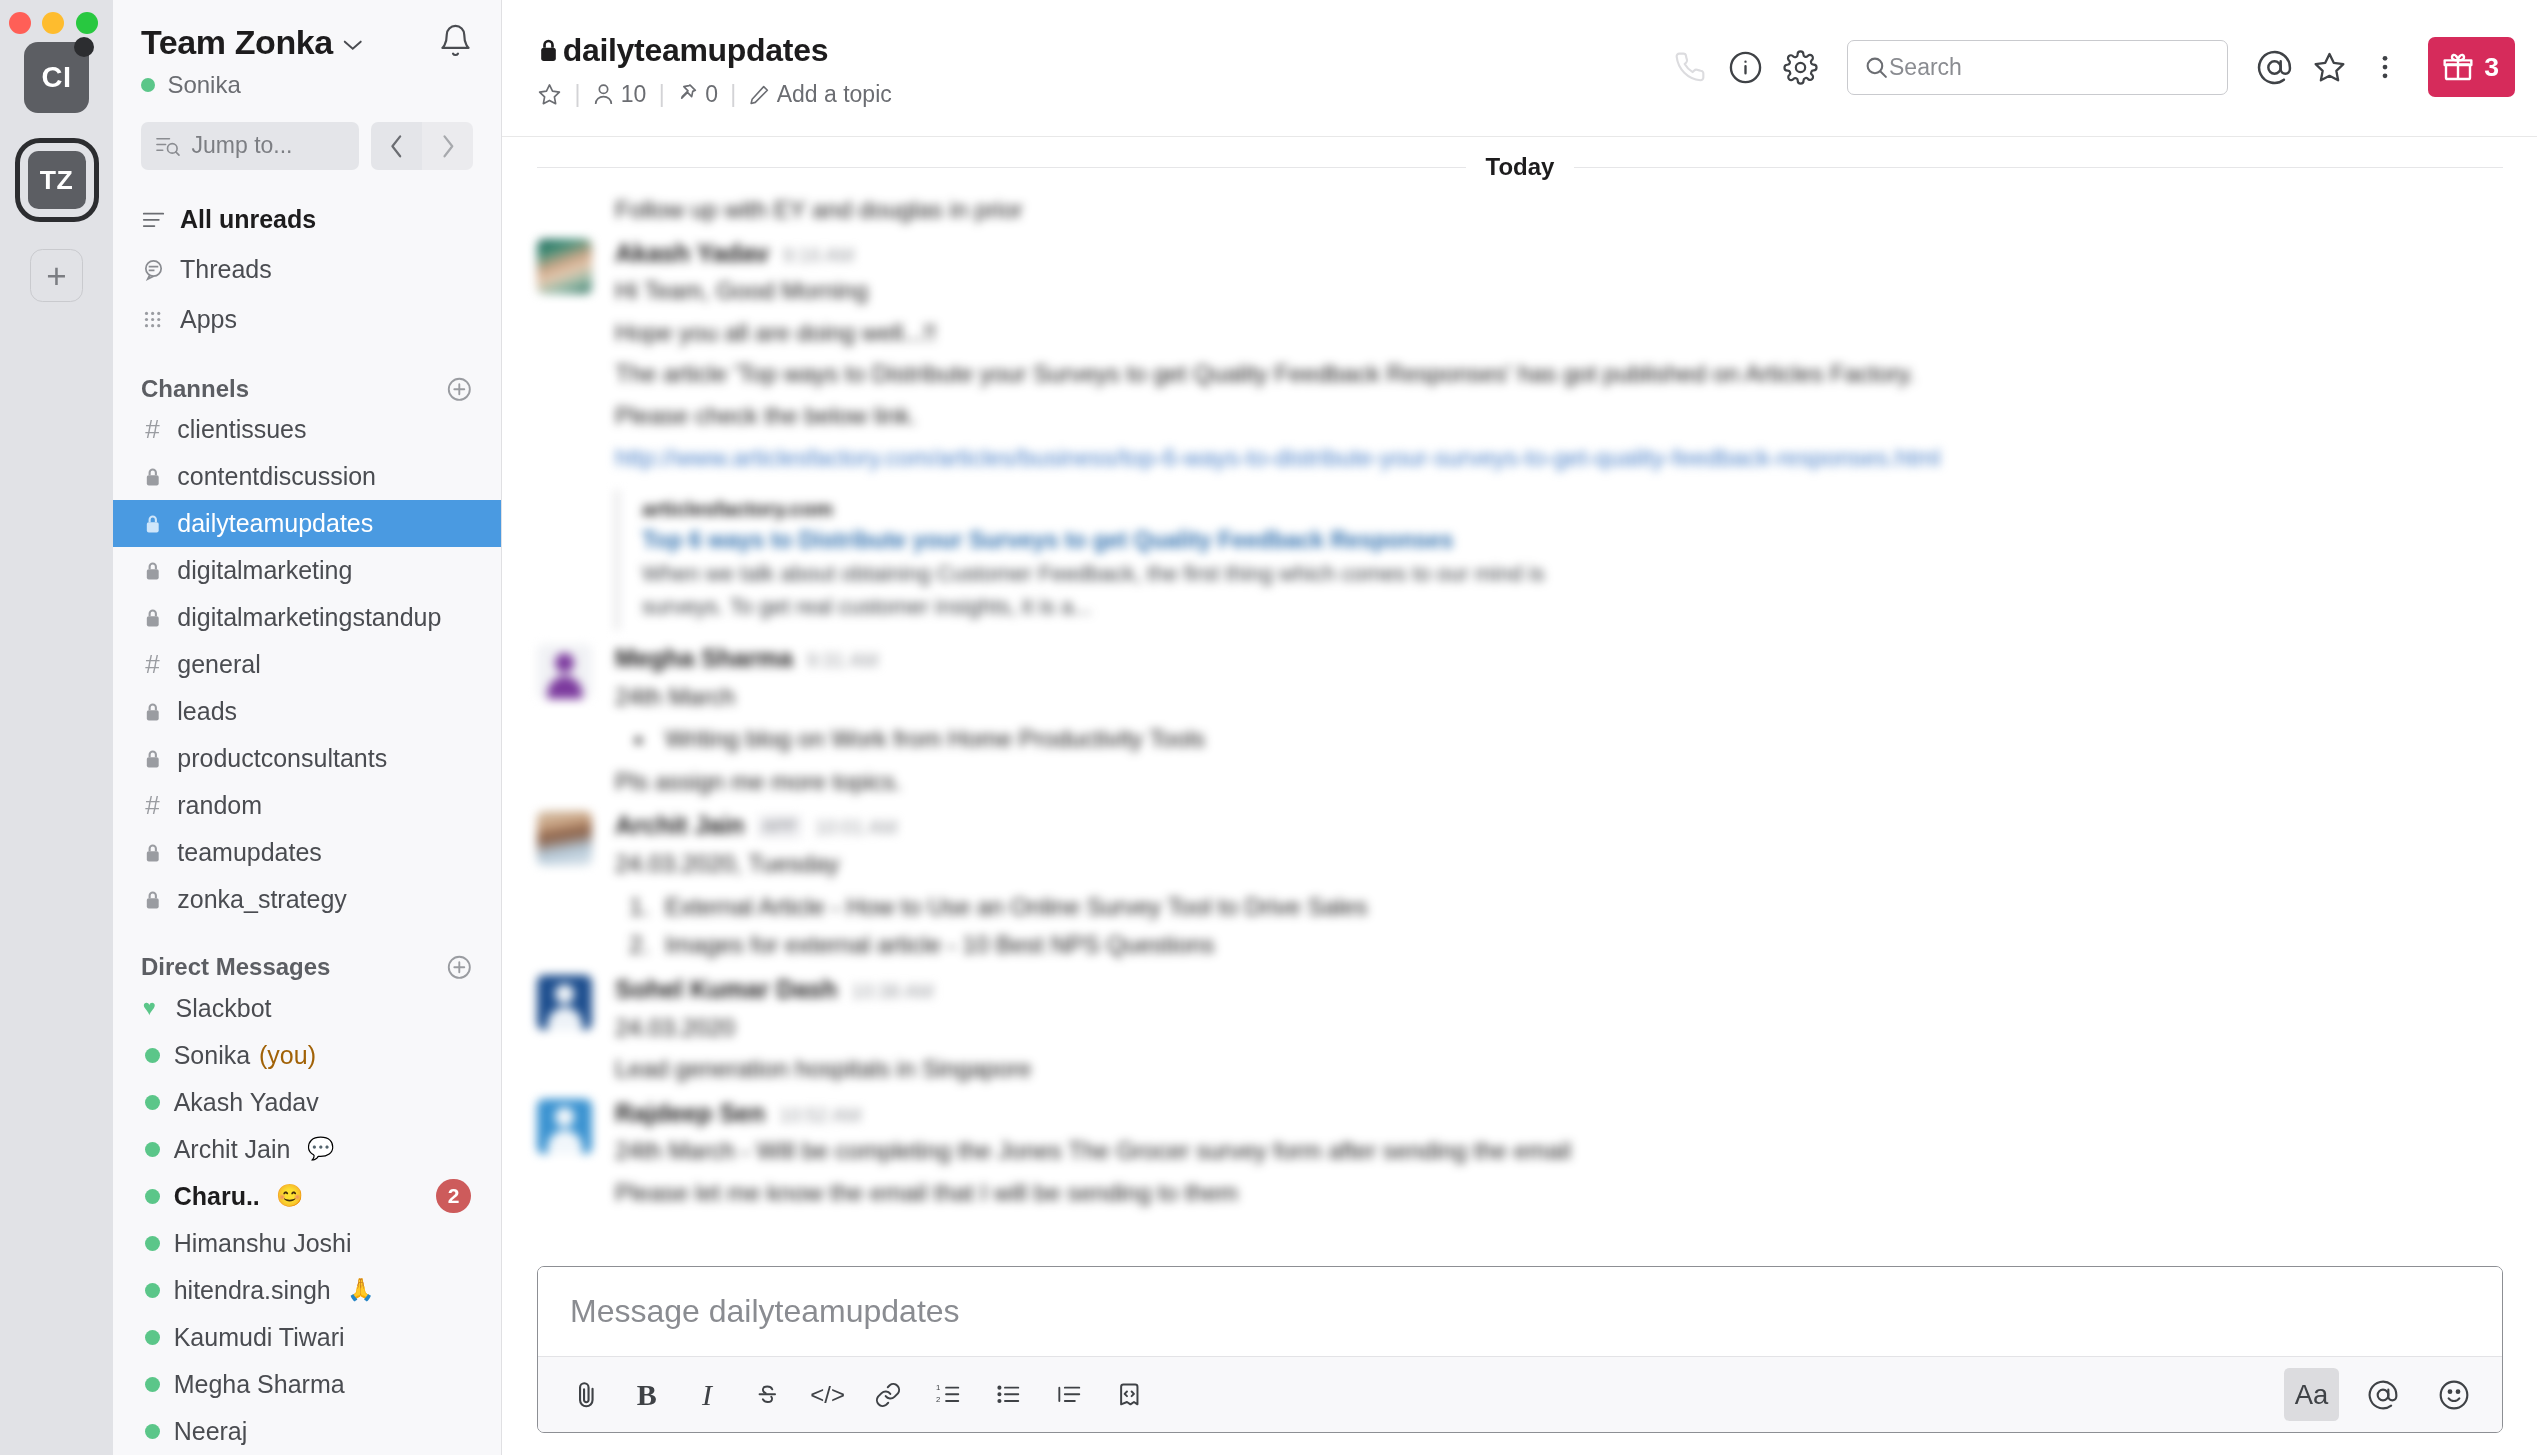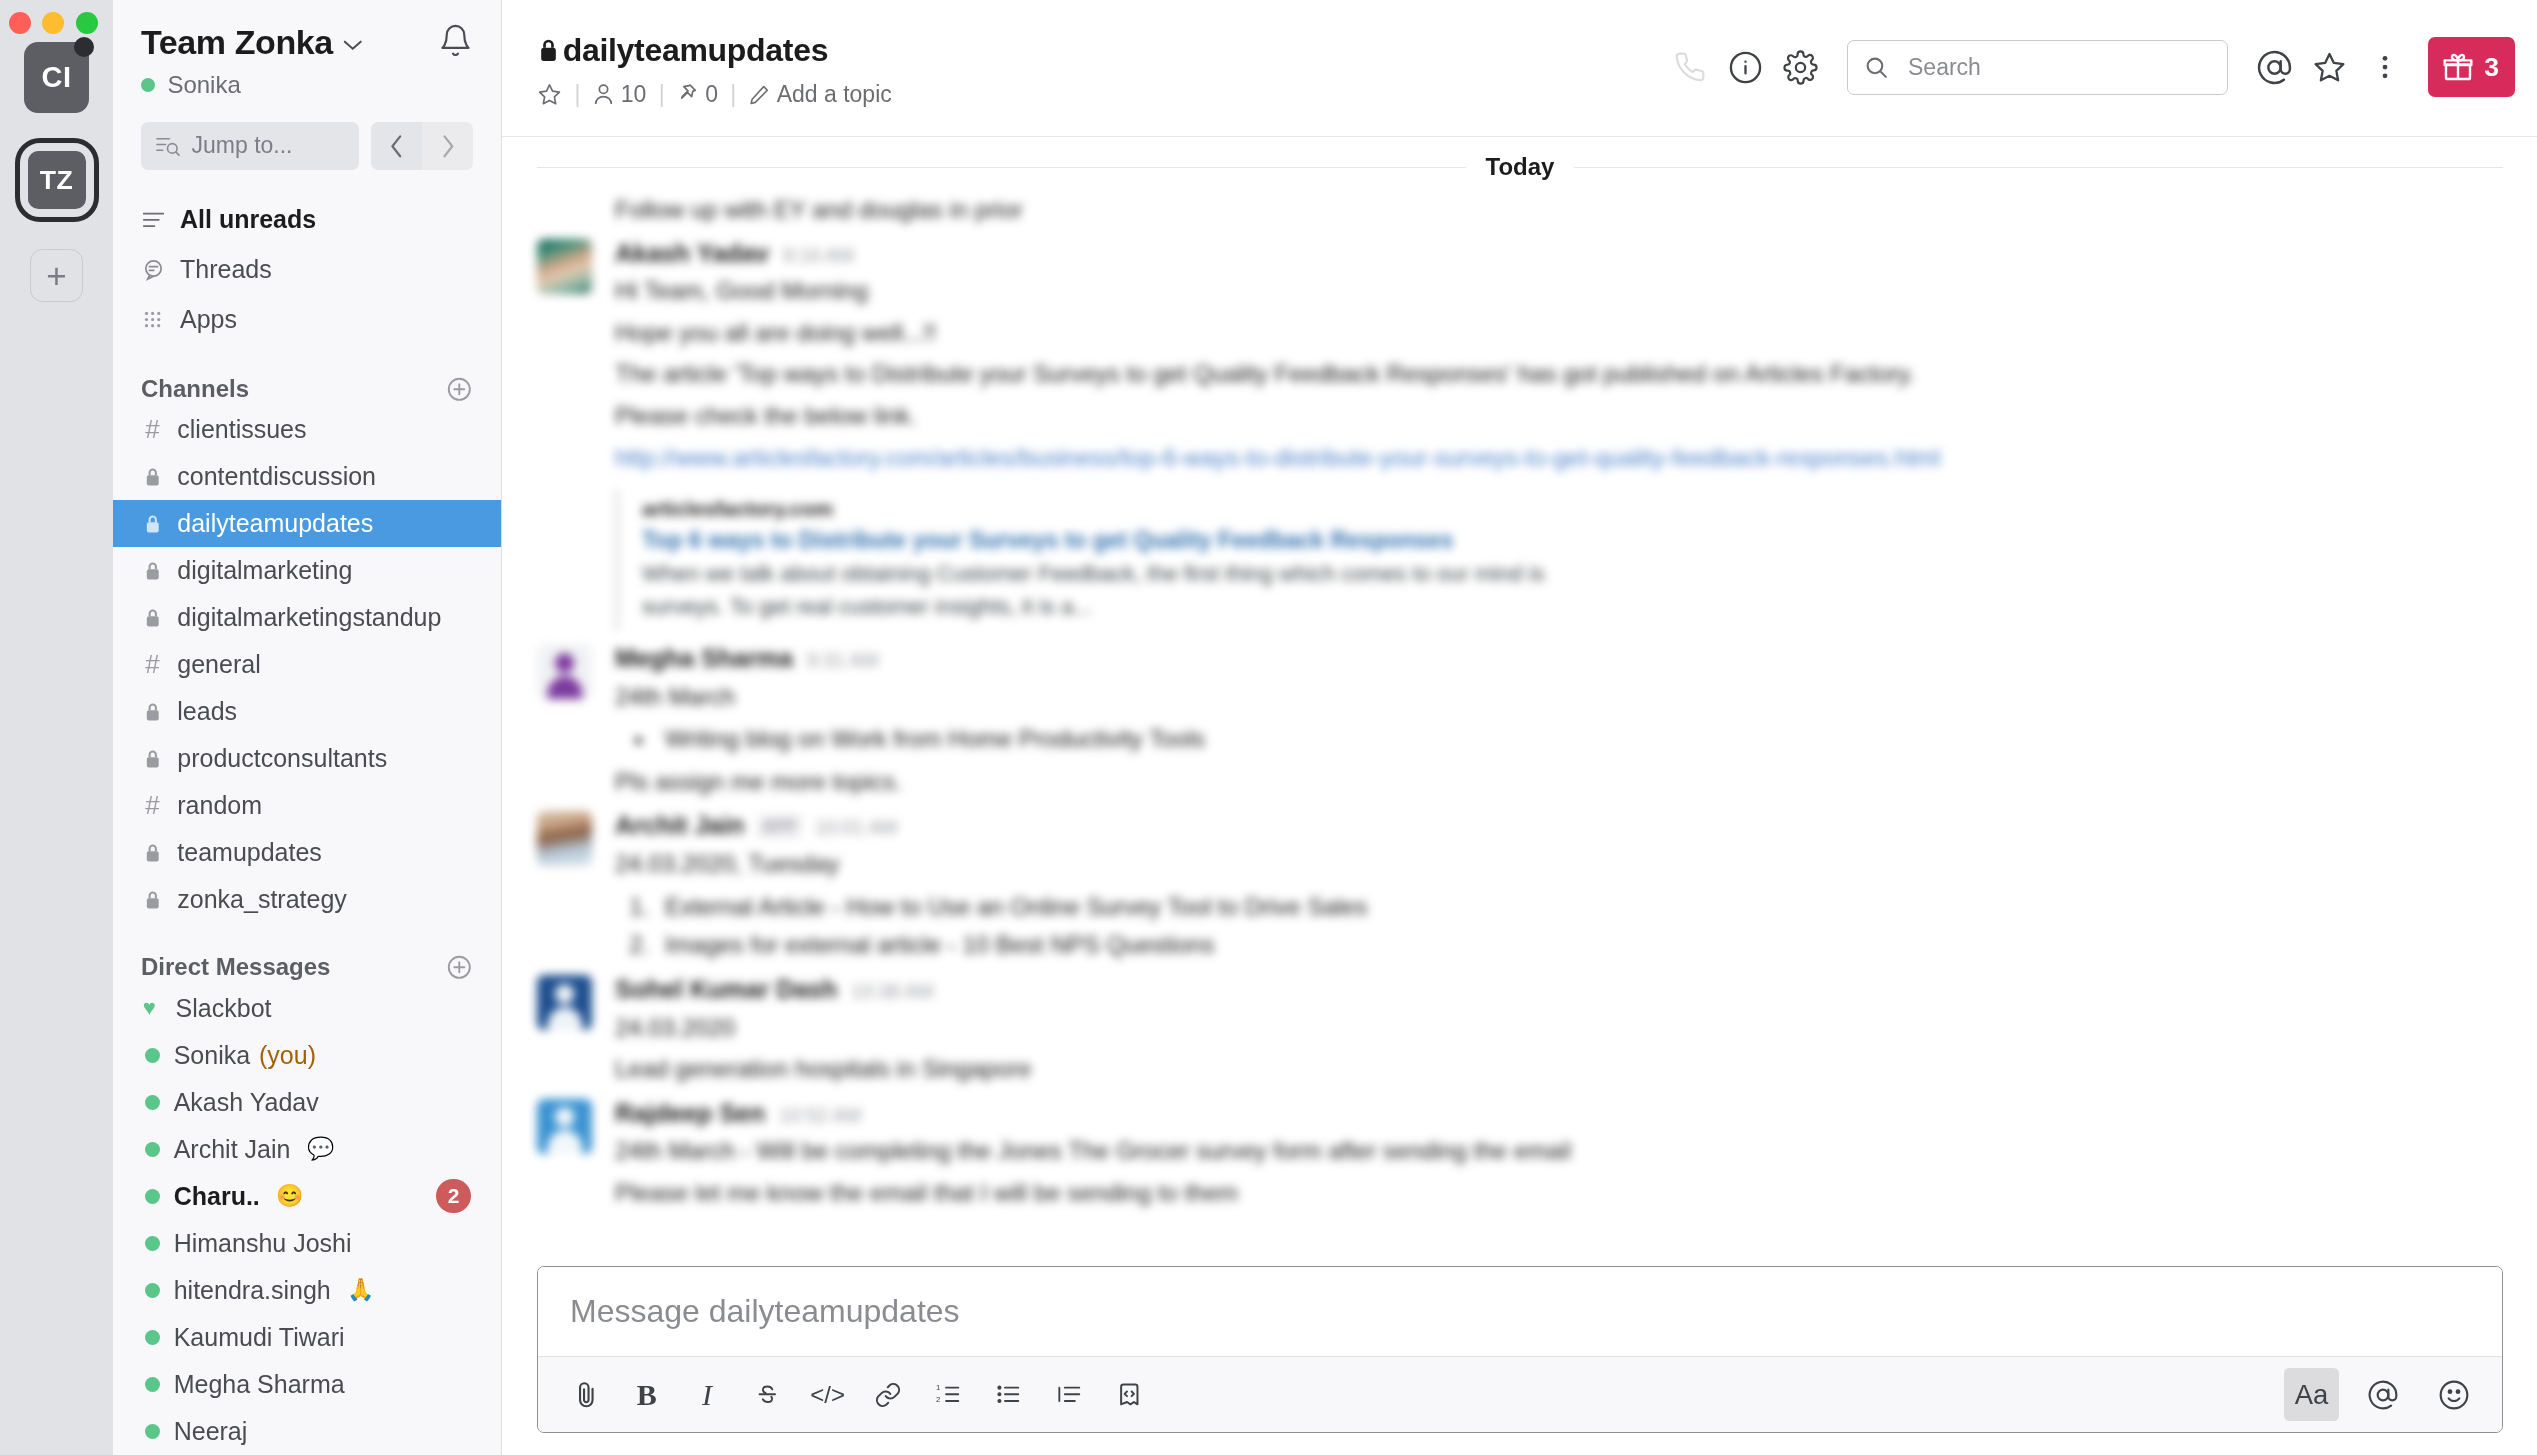--- a/index.html
+++ b/index.html
@@ -114,21 +114,21 @@
   .ch-name .locksym2 { color: #1d1c1d; margin-right: 2.7px; display: flex; }
   .ch-meta { display: flex; align-items: center; gap: 12.4px; margin-top: 12.4px; font-size: 23px; color: #6b6d72; }
   .ch-meta .sep { color: #d3d3d6; }
   .ch-meta .mi { display: flex; align-items: center; gap: 7px; }
 
   .ch-head-right { display: flex; align-items: center; gap: 5.3px; padding-top: 5.3px; }
   .hicon { width: 50px; height: 50px; display: flex; align-items: center; justify-content: center; color: #3f4246; }
   .hicon.muted { color: #d7d7da; }
   .searchbox {
     width: 381px; height: 55px; border: 1.3px solid #c9cace; border-radius: 7px;
-    display: flex; align-items: center; gap: 19px; padding: 11px 16px; margin: 0 16px;
+    display: flex; align-items: center; gap: 0; padding: 11px 16px; margin: 0 16px;
     color: #8a8c91; font-size: 23px;
   }
   .giftbtn {
     background: #d62b5b; color: #fff; height: 60px; border-radius: 7px;
     display: flex; align-items: center; gap: 10.6px; padding: 0 16px 0 14px;
     font-size: 26.6px; font-weight: 600; margin-left: 12.4px;
   }
 
   
   .msgs { flex: 1; overflow: hidden; position: relative; padding: 0 35px 0 35px; }

